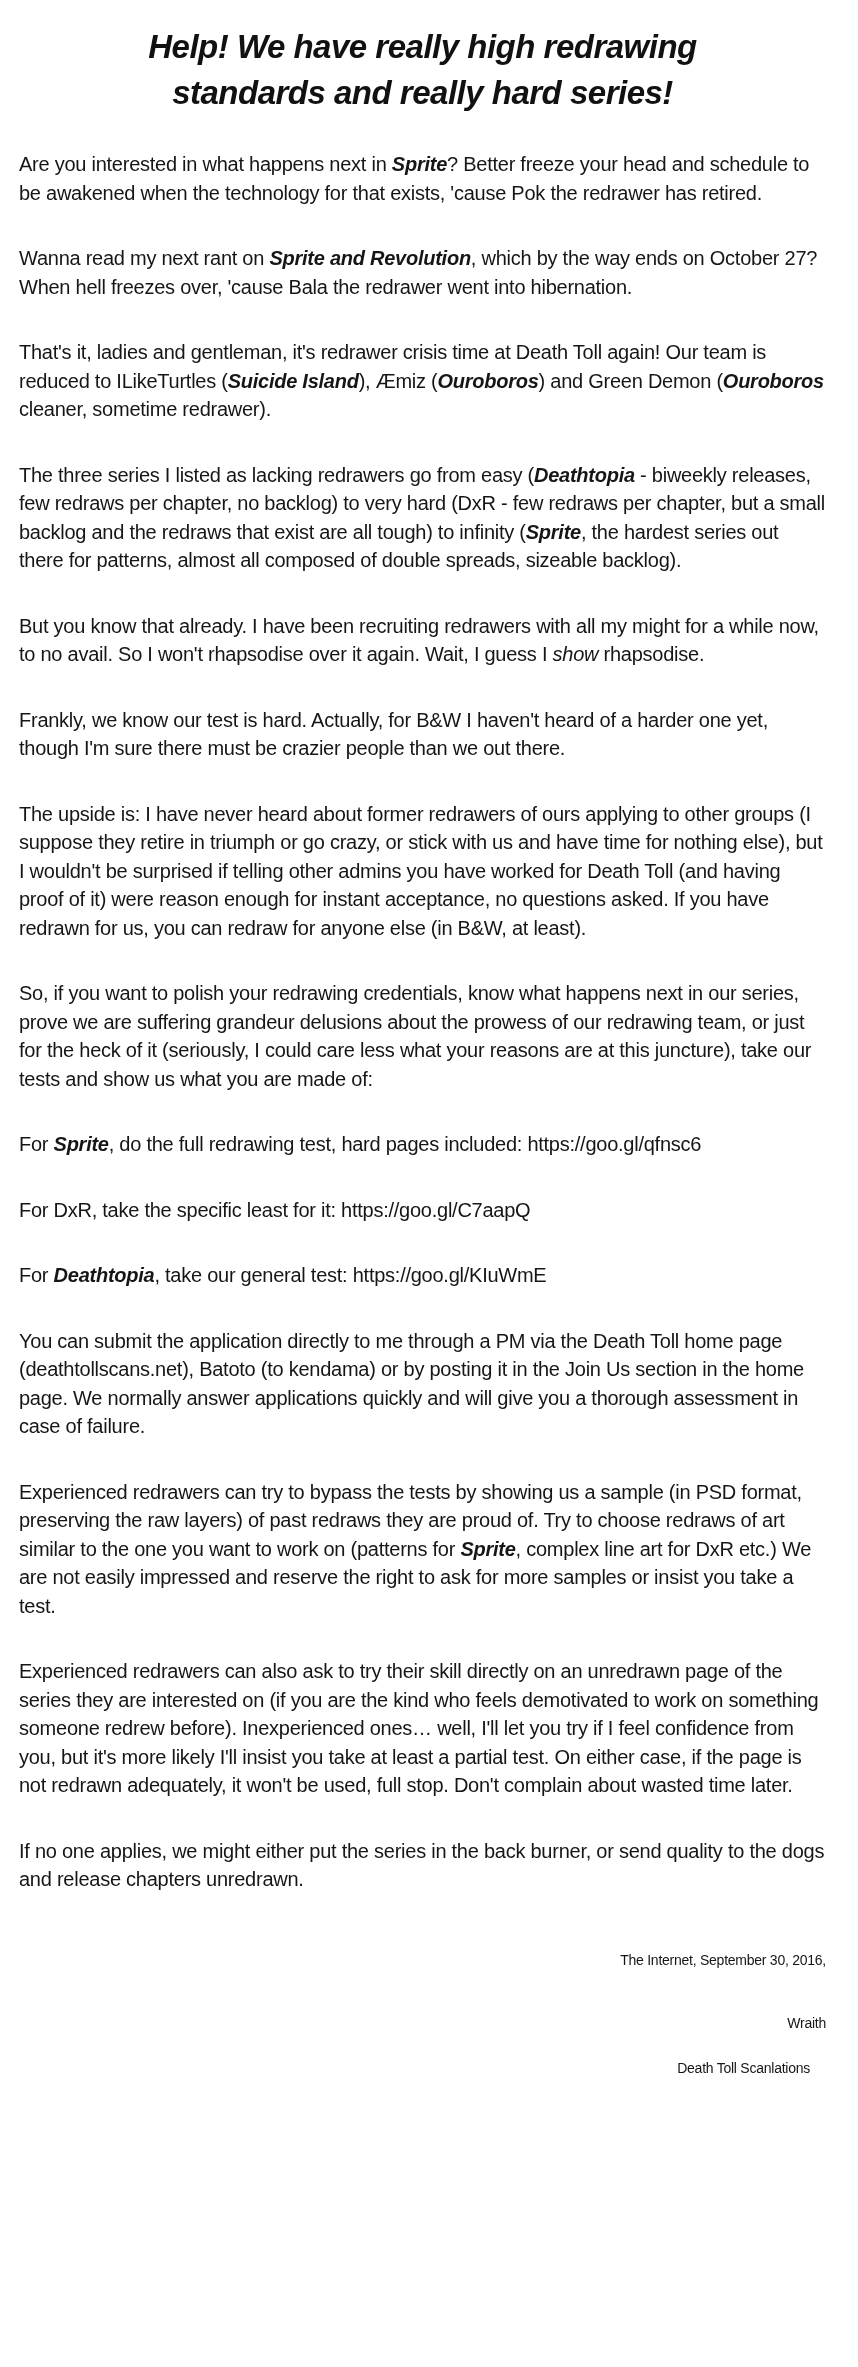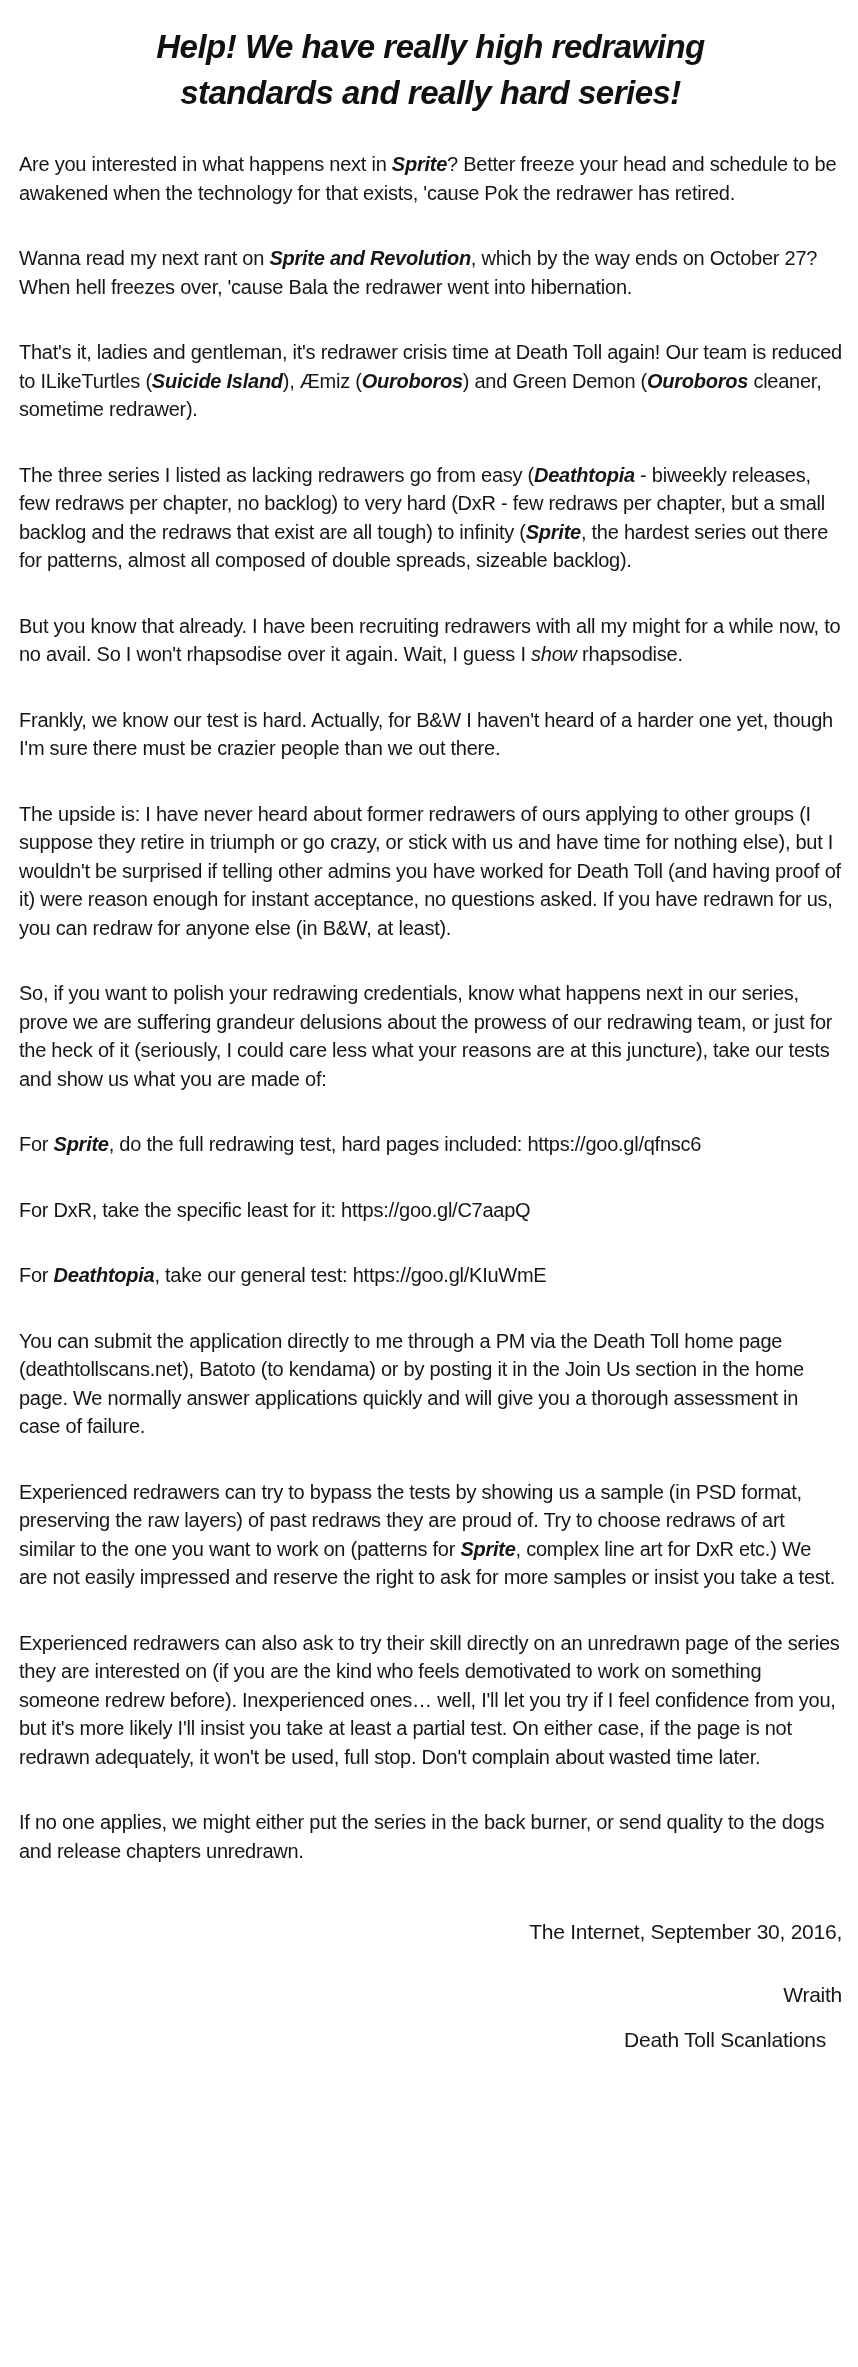--- a/index.html
+++ b/index.html
@@ -8,21 +8,21 @@
     background: #ffffff;
   }
   .page {
     position: relative;
     width: 858px;
     min-height: 2367px;
     box-sizing: border-box;
     background: #ffffff;
     color: #161616;
     font-family: "Liberation Sans", sans-serif;
-    padding: 24px 16px 14px 19px;
+    padding: 24px 32px 14px 19px;
   }
   .title {
     margin: 0 0 34px 0;
     text-align: center;
     font-weight: bold;
     font-style: italic;
     font-size: 33px;
     line-height: 46px;
     letter-spacing: -0.5px;
     color: #111111;
@@ -33,21 +33,21 @@
     font-size: 20px;
     line-height: 28.5px;
     letter-spacing: -0.25px;
     text-align: left;
   }
   .bi { font-weight: bold; font-style: italic; }
   .i  { font-style: italic; }
   .signoff {
     margin-top: 52px;
     text-align: right;
-    font-size: 21px;
+    font-size: 14px;
     line-height: 29px;
     letter-spacing: -0.25px;
   }
   .signoff .dateline { margin: 0 0 34px 0; }
   .signoff .author   { margin: 0; }
   .signoff .group    { margin: 16px; }
 </style>
 </head>
 <body>
 

